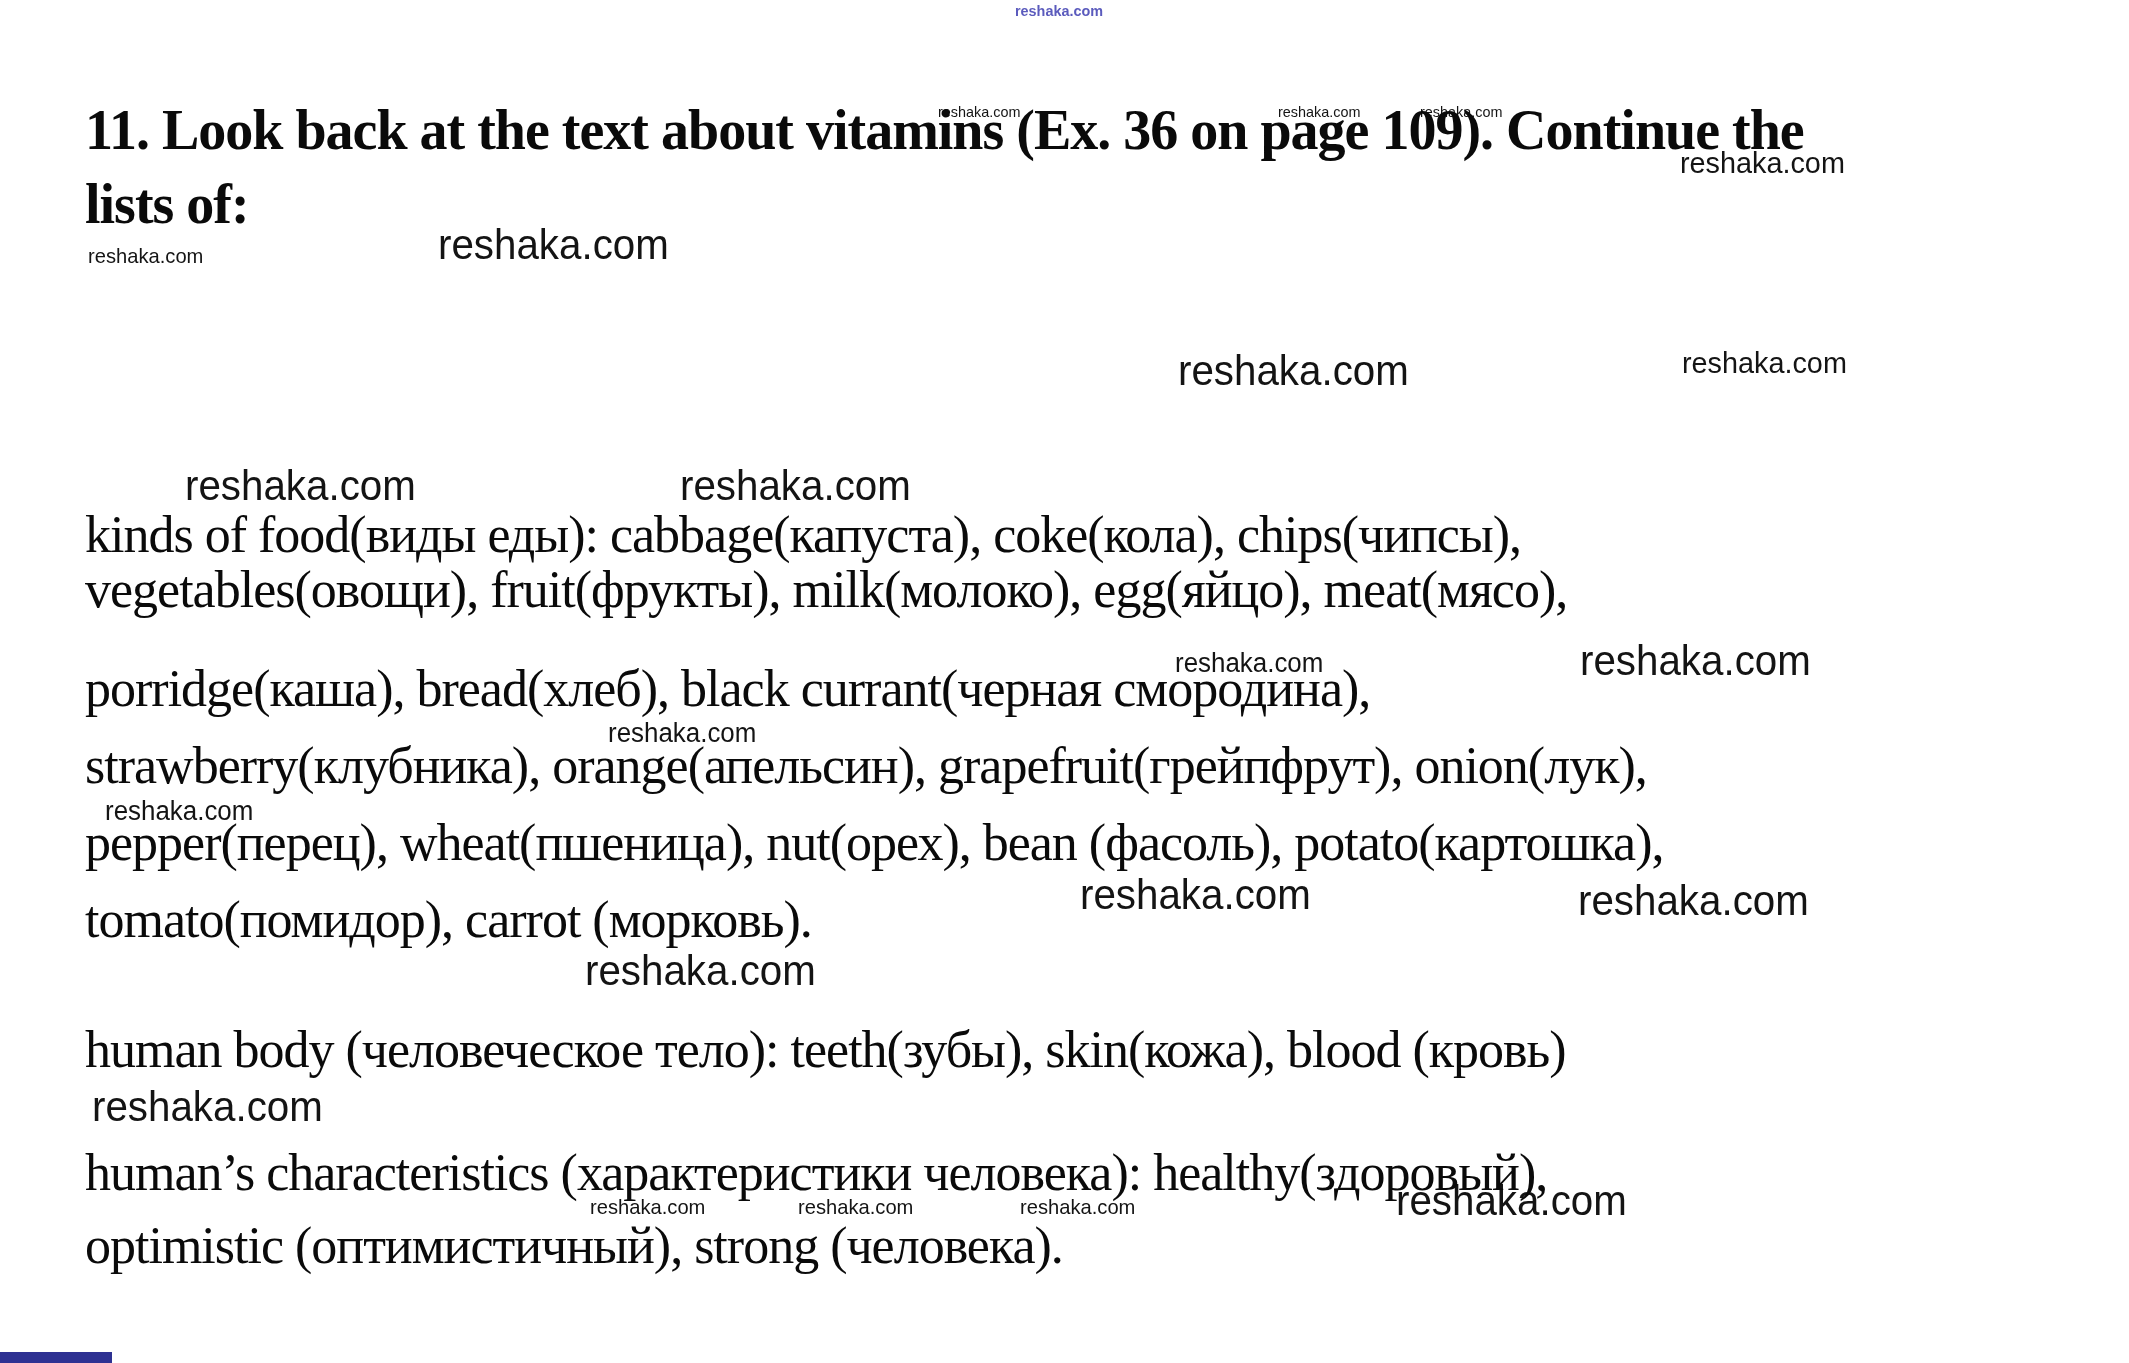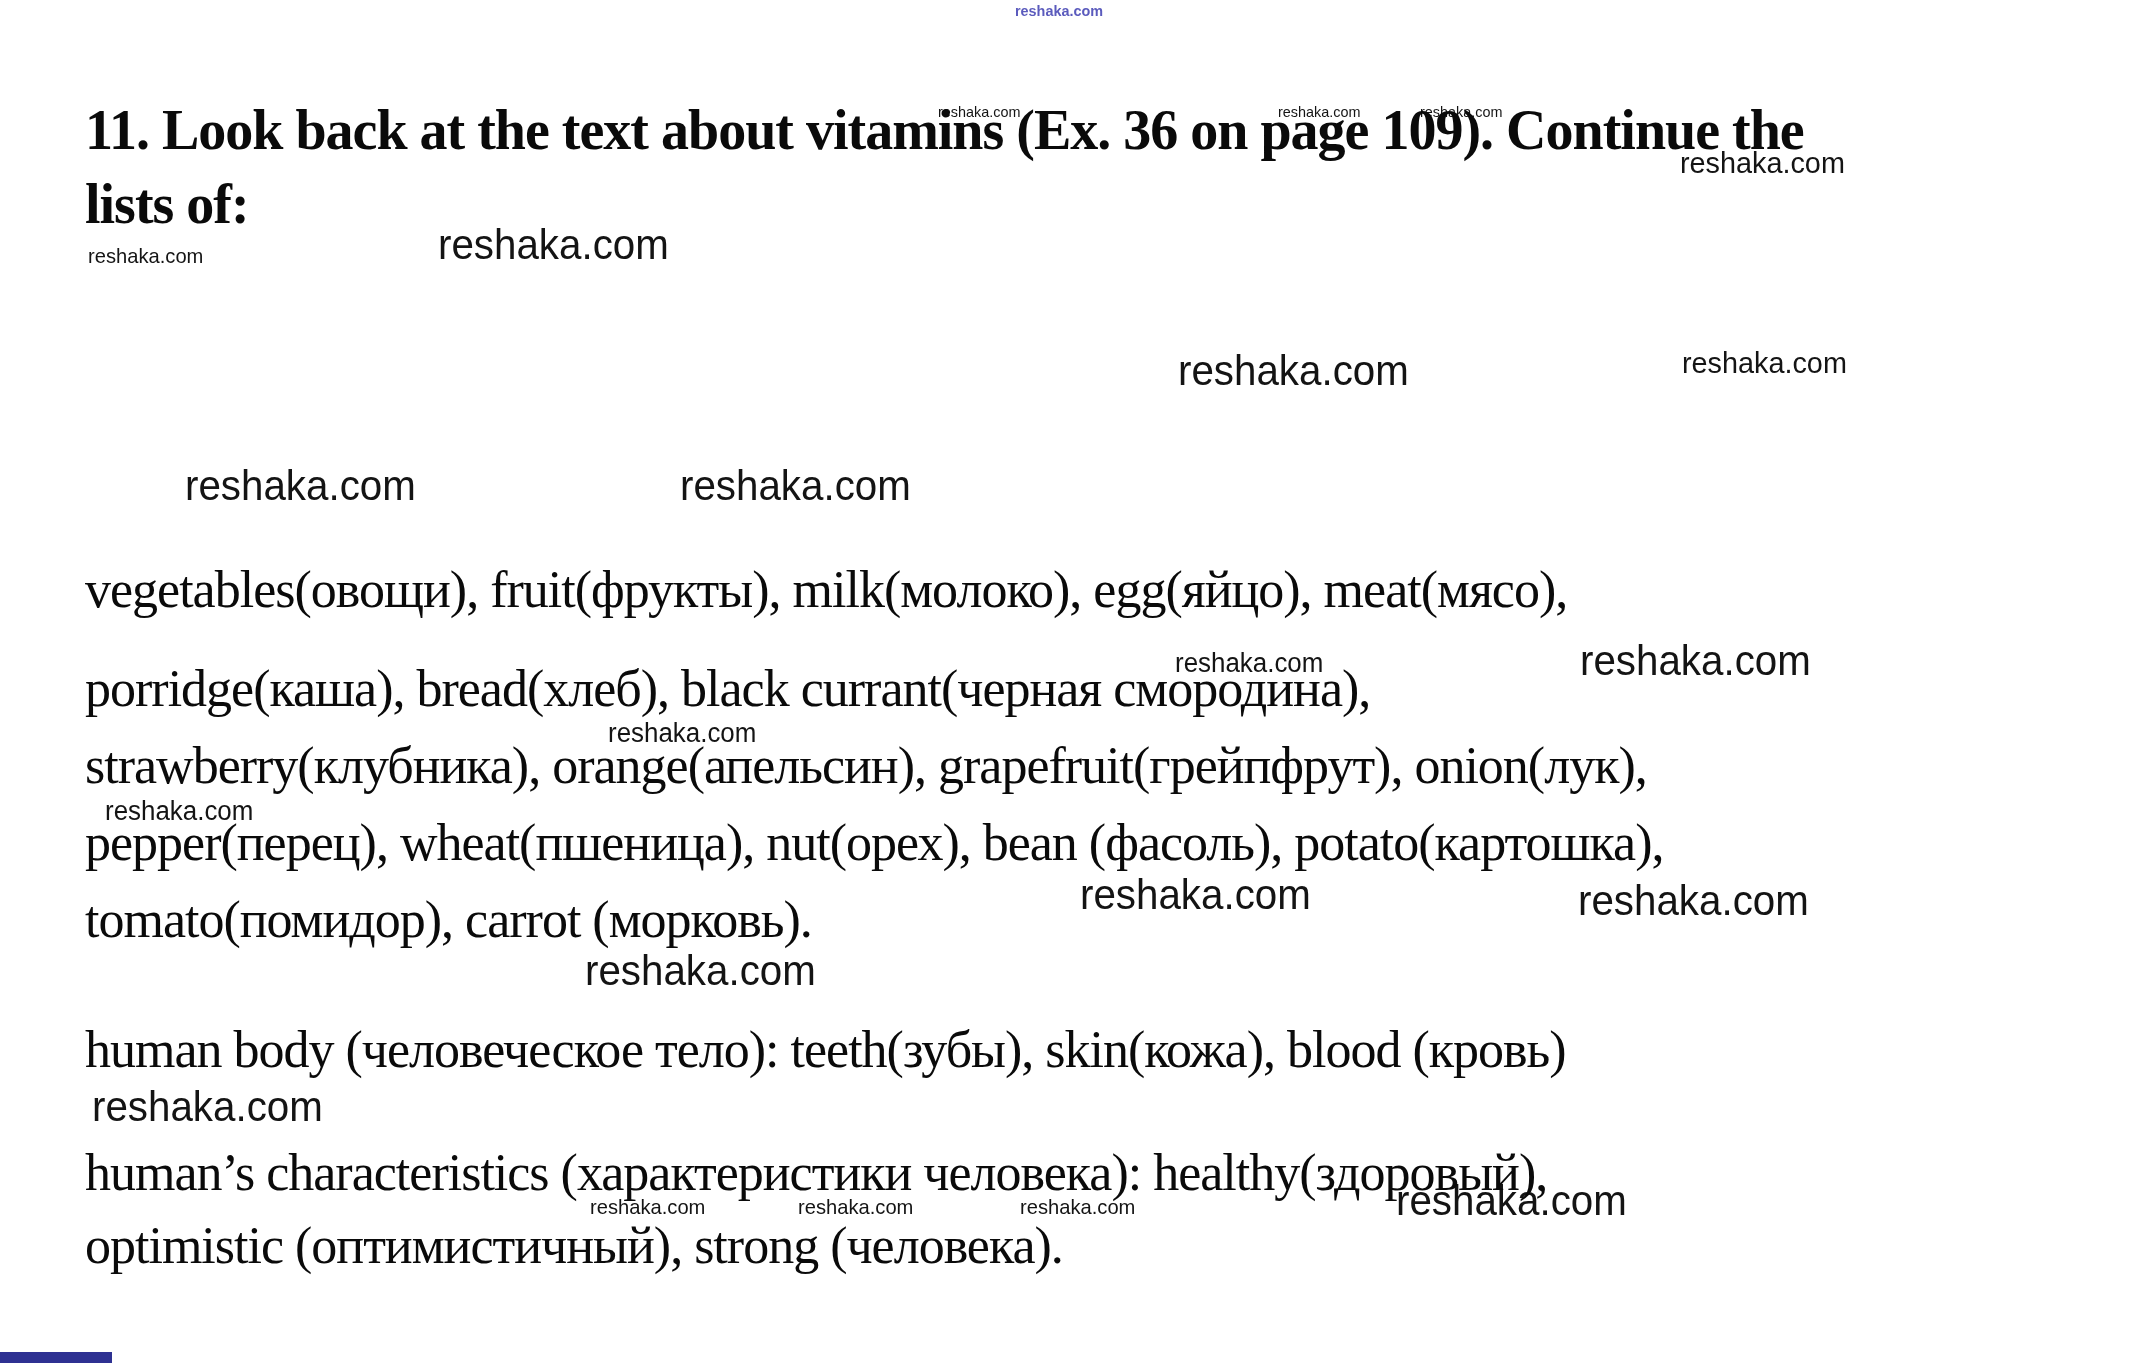--- a/index.html
+++ b/index.html
@@ -61,20 +61,21 @@
   <div class="wm wm-sm" style="left:590px;top:1196px;">reshaka.com</div>
   <div class="wm wm-sm" style="left:798px;top:1196px;">reshaka.com</div>
   <div class="wm wm-sm" style="left:1020px;top:1196px;">reshaka.com</div>
   <div class="wm wm-xl" style="left:1396px;top:1180px;">reshaka.com</div>
 
   <div class="line title" style="left:85px;top:98px;">11. Look back at the text about vitamins (Ex. 36 on page 109). Continue the</div>
   <div class="line title" style="left:85px;top:172px;">lists of:</div>
 
 
 
+  <div class="line bodyline" style="left:85px;top:505px;">kinds of food(виды еды): cabbage(капуста), coke(кола), chips(чипсы),</div>
   <div class="line bodyline" style="left:85px;top:560px;">vegetables(овощи), fruit(фрукты), milk(молоко), egg(яйцо), meat(мясо),</div>
   <div class="line bodyline" style="left:85px;top:659px;">porridge(каша), bread(хлеб), black currant(черная смородина),</div>
   <div class="line bodyline" style="left:85px;top:736px;">strawberry(клубника), orange(апельсин), grapefruit(грейпфрут), onion(лук),</div>
   <div class="line bodyline" style="left:85px;top:813px;">pepper(перец), wheat(пшеница), nut(орех), bean (фасоль), potato(картошка),</div>
   <div class="line bodyline" style="left:85px;top:890px;">tomato(помидор), carrot (морковь).</div>
 
   <div class="line bodyline" style="left:85px;top:1020px;font-family:Liberation Serif, serif;">human body (человеческое тело): teeth(зубы), skin(кожа), blood (кровь)</div>
 
   <div class="line bodyline" style="left:85px;top:1143px;">human’s characteristics (характеристики человека): healthy(здоровый),</div>
   <div class="line bodyline" style="left:85px;top:1216px;">optimistic (оптимистичный), strong (человека).</div>

